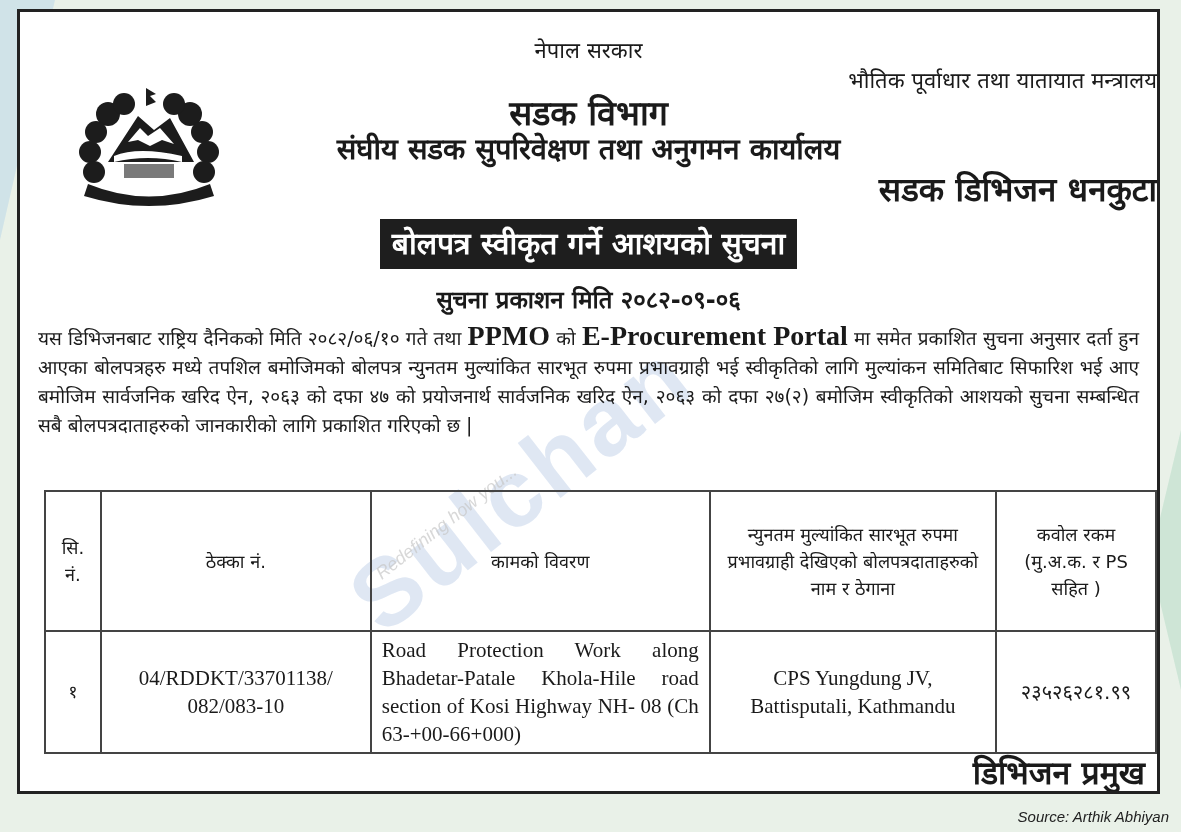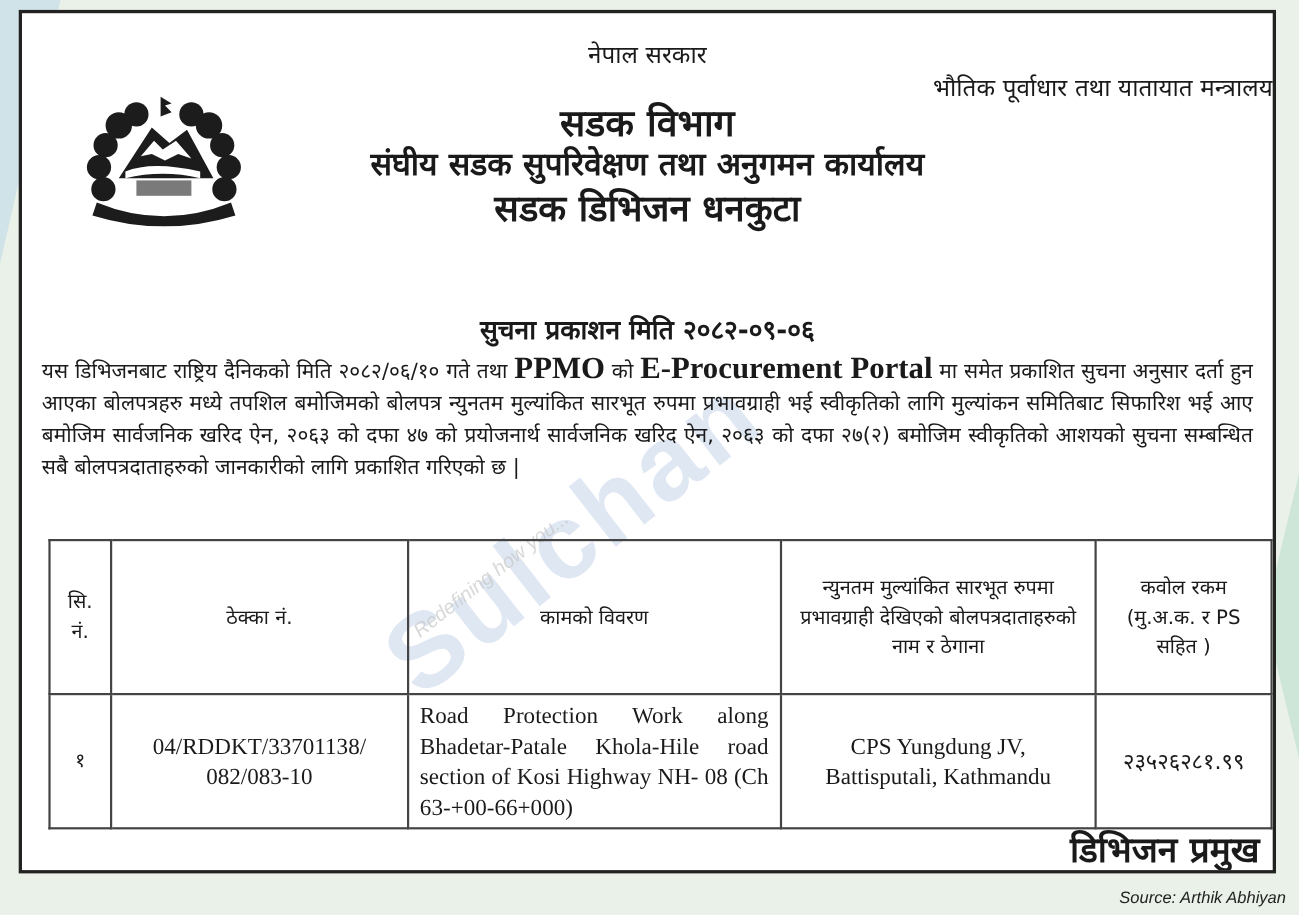--- a/index.html
+++ b/index.html
@@ -33,21 +33,21 @@
       pointer-events: none;
     }
     .logo {
       position: absolute; left: 58px; top: 72px; width: 142px; height: 122px;
     }
     .header { position: absolute; left: 0; right: 0; top: 24px; text-align: center; }
     .h-line1 { font-size: 22px; line-height: 30px; font-family: "DejaVu Sans", sans-serif; }
     .h-line2 { font-size: 22px; line-height: 30px; text-align: right; }
     .h-line3 { font-size: 34px; line-height: 34px; font-weight: bold; }
     .h-line4 { font-size: 29px; line-height: 38px; font-weight: bold; }
-    .h-line5 { font-size: 33px; line-height: 44px; font-weight: bold; }
+    .h-line5 { font-size: 33px; line-height: 44px; font-weight: bold; text-align: right; }
     .banner-wrap { position: absolute; left: 0; right: 0; top: 207px; text-align: center; }
     .banner {
       display: inline-block; background: #1e1e1e; color: #fff;
       font-weight: bold; font-size: 30px; line-height: 50px; padding: 0 12px;
     }
     .pubdate {
       position: absolute; left: 0; right: 0; top: 272px; text-align: center;
       font-size: 24px; font-weight: bold; line-height: 32px;
     }
     .body-para {
@@ -121,20 +121,23 @@
   </svg>
 
   <div class="header">
     <div class="h-line1">नेपाल सरकार</div>
     <div class="h-line2">भौतिक पूर्वाधार तथा यातायात मन्त्रालय</div>
     <div class="h-line3">सडक विभाग</div>
     <div class="h-line4">संघीय सडक सुपरिवेक्षण तथा अनुगमन कार्यालय</div>
     <div class="h-line5">सडक डिभिजन धनकुटा</div>
   </div>
 
+  <div class="banner-wrap">
+    <span class="banner">बोलपत्र स्वीकृत गर्ने आशयको सुचना</span>
+  </div>
 
   <div class="pubdate">सुचना प्रकाशन मिति २०८२-०९-०६</div>
 
   <div class="body-para">
     <span>यस डिभिजनबाट राष्ट्रिय दैनिकको मिति २०८२/०६/१० गते तथा </span><span class="latin">PPMO</span><span> को </span><span class="latin">E-Procurement Portal</span><span> मा समेत प्रकाशित सुचना अनुसार दर्ता हुन आएका बोलपत्रहरु मध्ये तपशिल बमोजिमको बोलपत्र न्युनतम मुल्यांकित सारभूत रुपमा प्रभावग्राही भई स्वीकृतिको लागि मुल्यांकन समितिबाट सिफारिश भई आए बमोजिम सार्वजनिक खरिद ऐन, २०६३ को दफा ४७ को प्रयोजनार्थ सार्वजनिक खरिद ऐन, २०६३ को दफा २७(२) बमोजिम स्वीकृतिको आशयको सुचना सम्बन्धित सबै बोलपत्रदाताहरुको जानकारीको लागि प्रकाशित गरिएको छ |</span>
   </div>
 
   <table class="award">
     <colgroup>
       <col style="width:56px">

